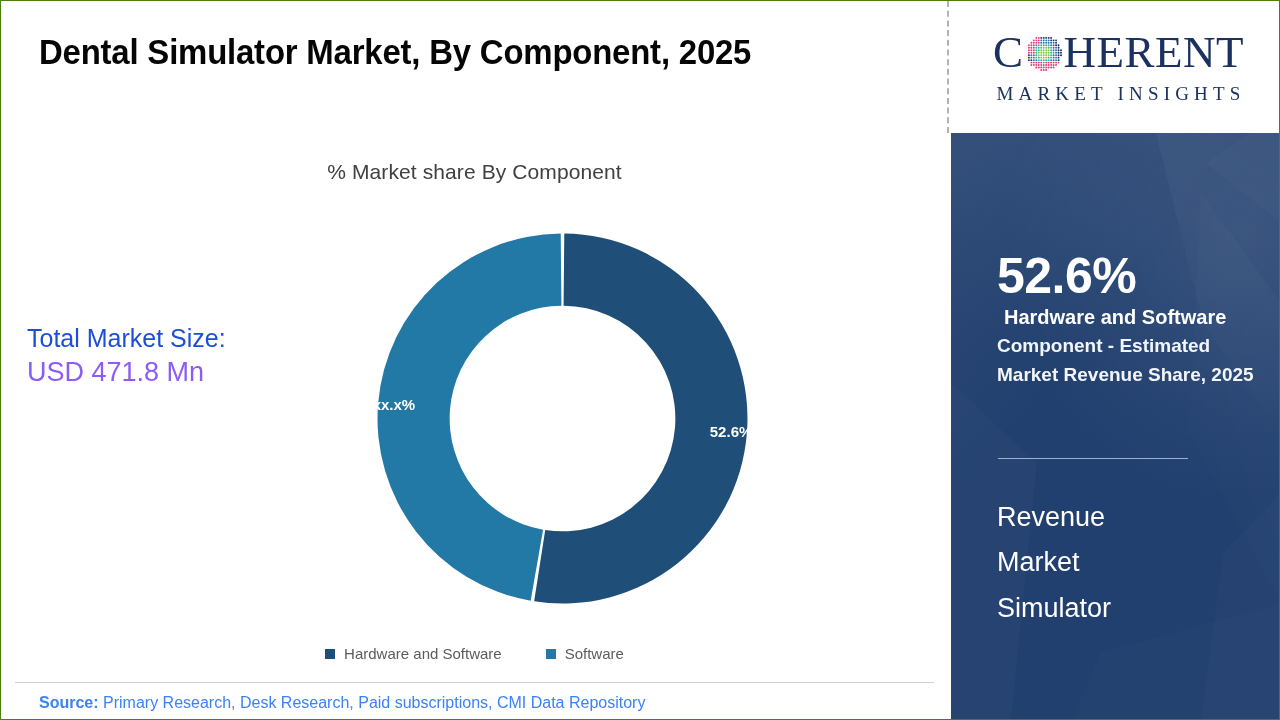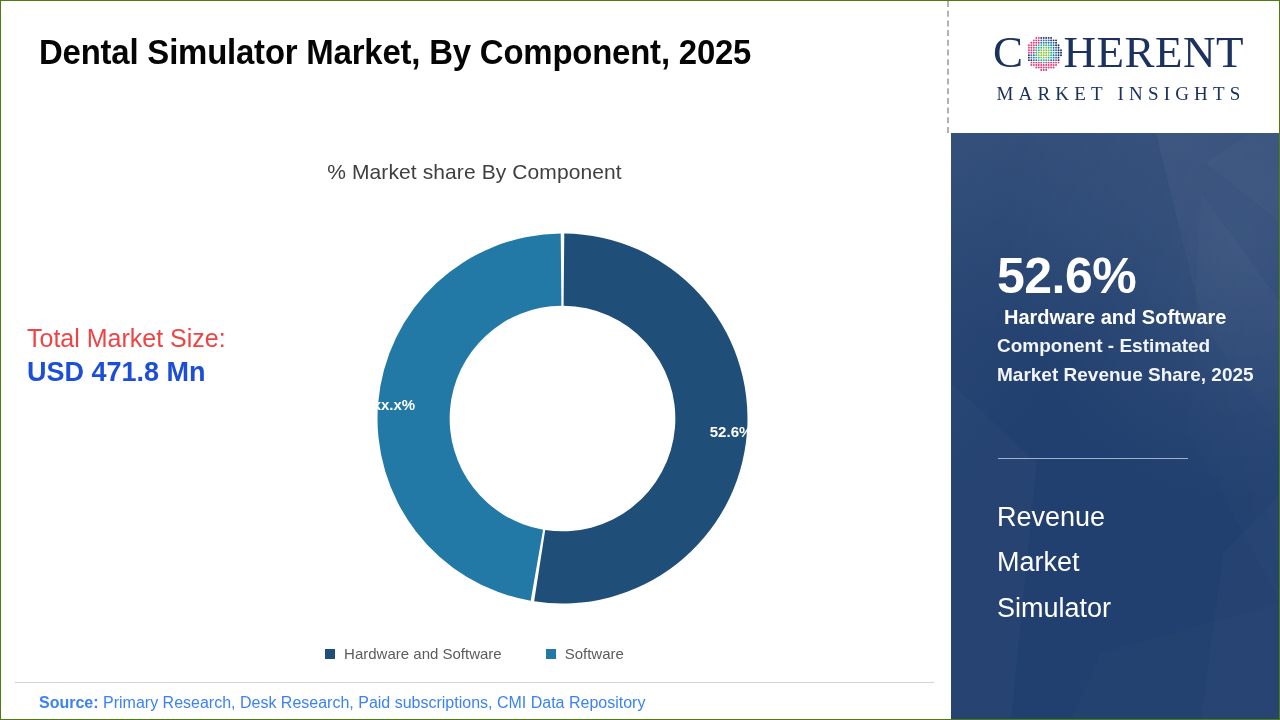--- a/index.html
+++ b/index.html
@@ -59,27 +59,27 @@
   
   .market-size {
     position: absolute;
     left: 26px;
     top: 322px;
     line-height: 1.22;
   }
   .market-size-label {
     font-size: 25px;
     font-weight: normal;
-    color: #ef4444;
+    color: #1d4ed8;
     white-space: nowrap;
   }
   .market-size-value {
     font-size: 27px;
-    font-weight: bold;
-    color: #1d4ed8;
+    font-weight: normal;
+    color: #8b5cf6;
     white-space: nowrap;
     margin-top: 2px;
   }
 
   
   .donut-wrap {
     position: absolute;
     left: 369px;
     top: 225px;
     width: 385px;

